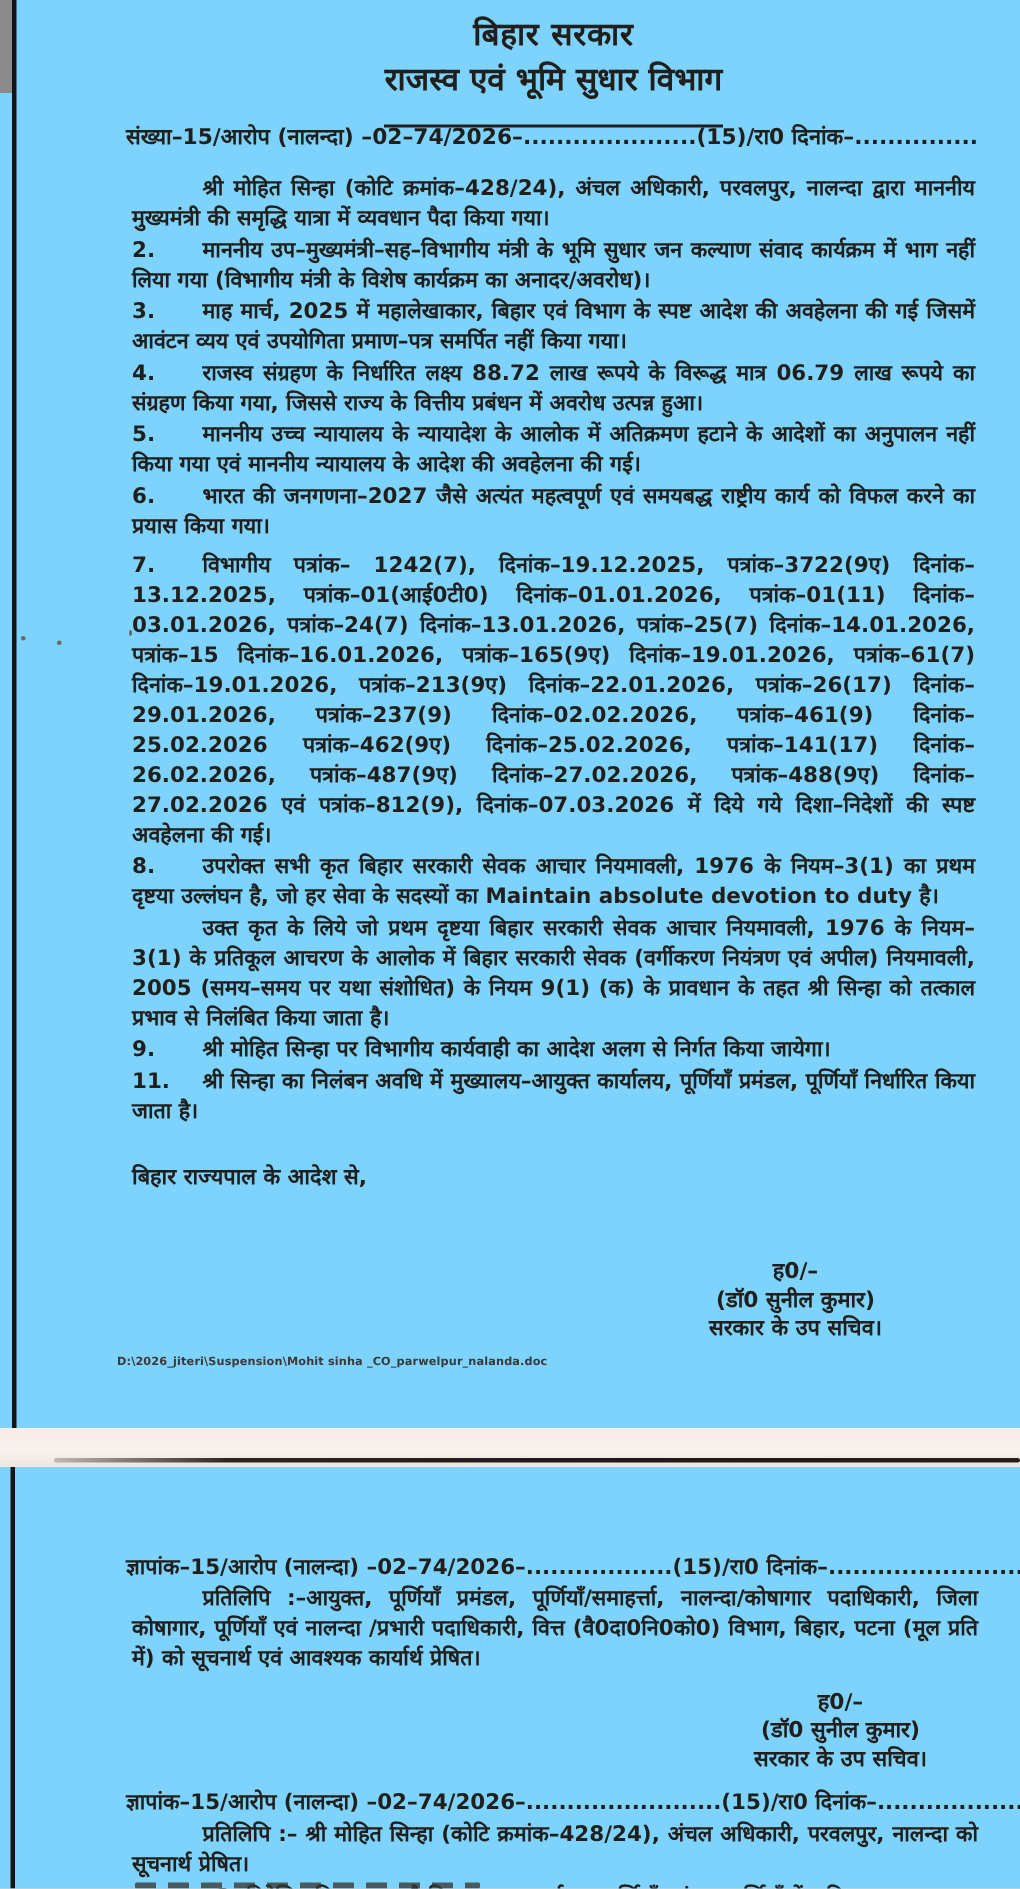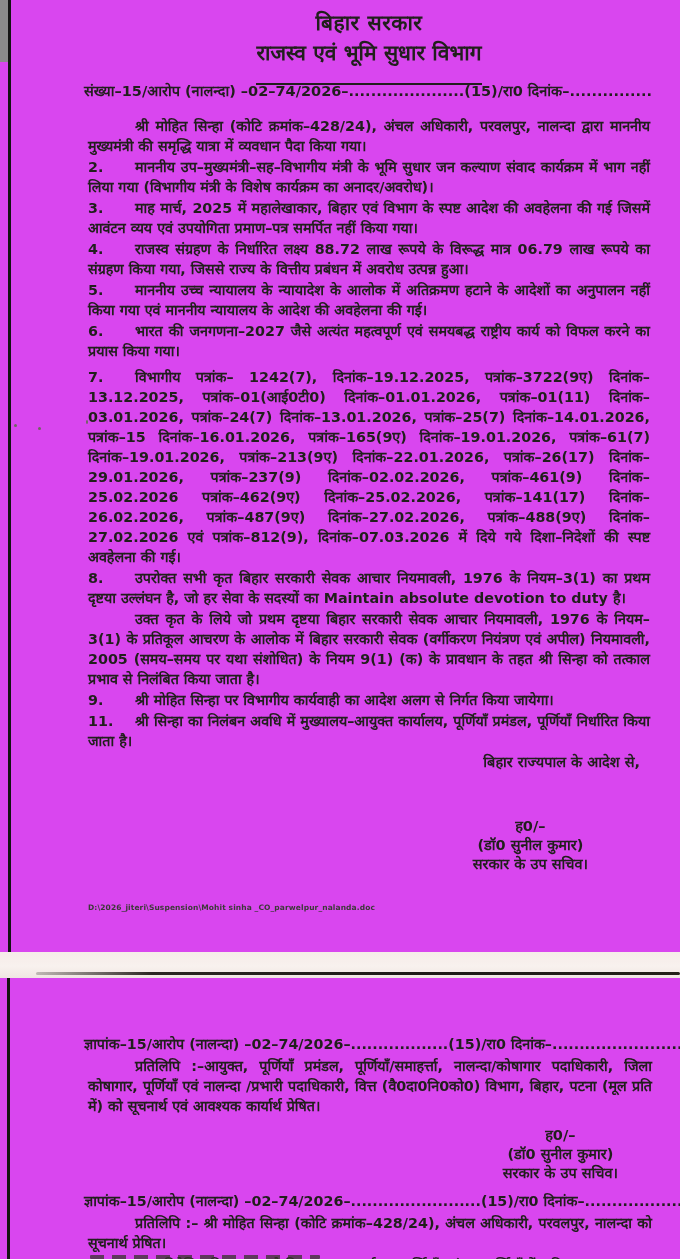--- a/index.html
+++ b/index.html
@@ -1,18 +1,18 @@
 <!DOCTYPE html>
 <html><head>
 <meta charset="utf-8">
 <style>
   * { margin:0; padding:0; box-sizing:border-box; }
   html,body { width:680px; height:1259px; overflow:hidden;
     font-family:"DejaVu Sans","Liberation Sans",sans-serif; background:#d8d4cf; }
-  .scan { position:relative; width:680px; height:1259px; background:#d946ef; color:#211f1c; }
+  .scan { position:relative; width:680px; height:1259px; background:#7dd3fc; color:#211f1c; }
 
   
   .edge { position:absolute; width:3px; background:#141414; }
   .edge.p1 { left:8px; top:0; height:952px; }
   .edge.p2 { left:7px; top:978px; height:281px; }
   .corner-smudge { position:absolute; left:0; top:0; width:9px; height:62px; background:#8a8a8a; }
 
   
   .pagebreak { position:absolute; left:0; top:952px; width:680px; height:26px;
     background:linear-gradient(180deg,#f6ece9 0%,#f8f1ee 55%,#efe6e2 100%); }
@@ -32,27 +32,27 @@
   .refline { font-size:14.5px; font-weight:700; margin-top:14px; margin-left:-4px; white-space:nowrap; }
 
   .body-text { font-size:14.3px; font-weight:600; line-height:20px; text-align:justify; }
   .para { margin-top:1px; }
   .para .num { display:inline-block; width:47px; font-weight:700; }
   .indent { text-indent:47px; }
   .hang { padding-left:47px; }
   .hang .num { margin-left:-47px; }
   .bold-frag { font-weight:800; }
 
-  .by-order { font-size:14.5px; font-weight:700; text-align:right; padding-right:10px; }
+  .by-order { font-size:14.5px; font-weight:700; text-align:left; padding-right:10px; margin-top:22px; }
 
   .sig { width:fit-content; text-align:center; font-size:14.5px; font-weight:700; line-height:19px; }
   .sig.pg1 { margin:46px 62px 0 auto; }
   .sig.pg2 { margin:10px 34px 0 auto; }
 
-  .filepath { position:absolute; left:88px; top:903px; font-size:7.5px; font-weight:600;
+  .filepath { position:absolute; left:78px; top:903px; font-size:7.5px; font-weight:600;
     color:#3c3a38; letter-spacing:.1px; }
 
   .memo { font-size:14.3px; font-weight:700; white-space:nowrap; margin-left:-4px; }
   .memo2 { margin-top:8px; }
   .copy-para { margin-top:3px; }
   .directive { text-indent:56px; margin-top:2px; }
 
   
   .stray { position:absolute; left:12px; top:418px; width:78px; height:12px; }
   .stray i { position:absolute; background:#6d675f; border-radius:50%; }

